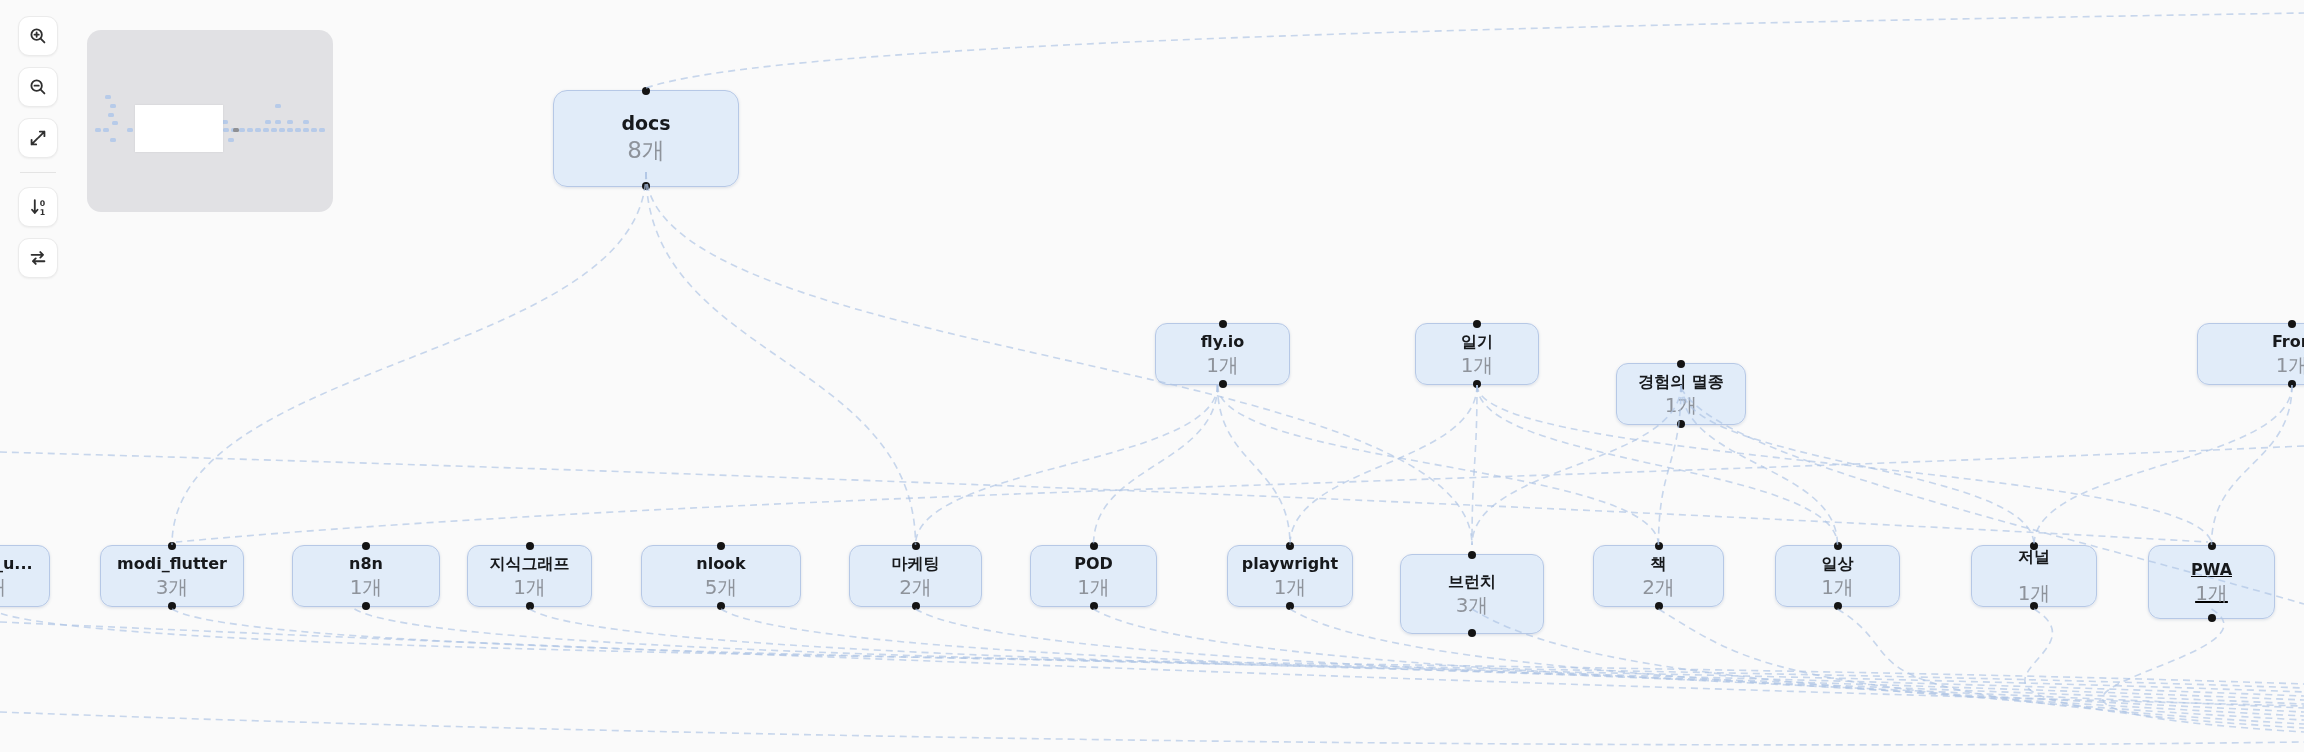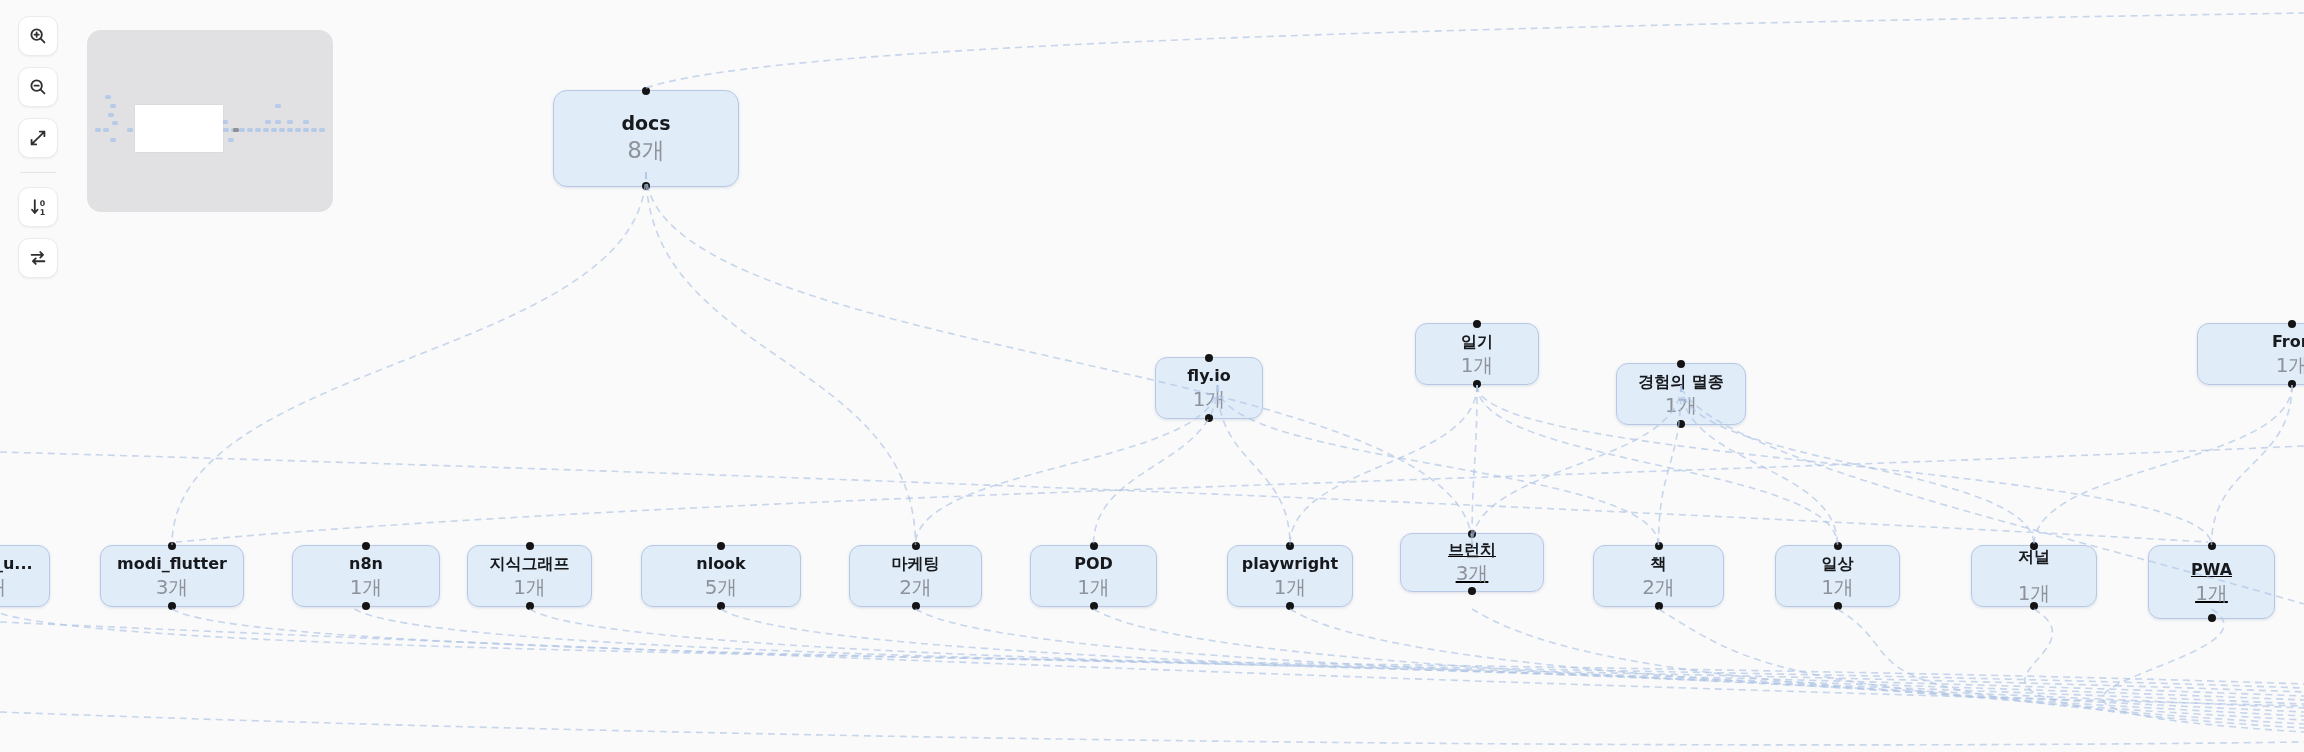--- a/index.html
+++ b/index.html
@@ -90,21 +90,21 @@
     <path d="M2211.5,609 C2301.5,664 1860,704 2304,732" class="edge"></path>
   </svg>
 
 <div id="node-layer">
     <div class="node root" style="left: 553px; top: 90px; width: 186px; height: 97px;">
       <span class="title">docs</span>
       <span class="count">8개</span>
       <span class="handle top"></span>
       <span class="handle bottom"></span>
     </div>
-    <div class="node" style="left: 1155px; top: 323px; width: 108px; height: 62px; margin-top: 34px;">
+    <div class="node" style="left: 1155px; top: 323px; width: 135px; height: 62px;">
       <span class="title">fly.io</span>
       <span class="count">1개</span>
       <span class="handle top"></span>
       <span class="handle bottom"></span>
     </div>
     <div class="node" style="left: 1415px; top: 323px; width: 124px; height: 62px;">
       <span class="title">일기</span>
       <span class="count">1개</span>
       <span class="handle top"></span>
       <span class="handle bottom"></span>
@@ -160,21 +160,21 @@
       <span class="count">1개</span>
       <span class="handle top"></span>
       <span class="handle bottom"></span>
     </div>
     <div class="node" style="left: 1227px; top: 545px; width: 126px; height: 62px;">
       <span class="title">playwright</span>
       <span class="count">1개</span>
       <span class="handle top"></span>
       <span class="handle bottom"></span>
     </div>
-    <div class="node" style="left: 1400px; top: 533px; width: 144px; height: 59px; text-decoration: underline;">
+    <div class="node" style="left: 1400px; top: 554px; width: 144px; height: 80px;">
       <span class="title">브런치</span>
       <span class="count">3개</span>
       <span class="handle top"></span>
       <span class="handle bottom"></span>
     </div>
     <div class="node" style="left: 1593px; top: 545px; width: 131px; height: 62px;">
       <span class="title">책</span>
       <span class="count">2개</span>
       <span class="handle top"></span>
       <span class="handle bottom"></span>

